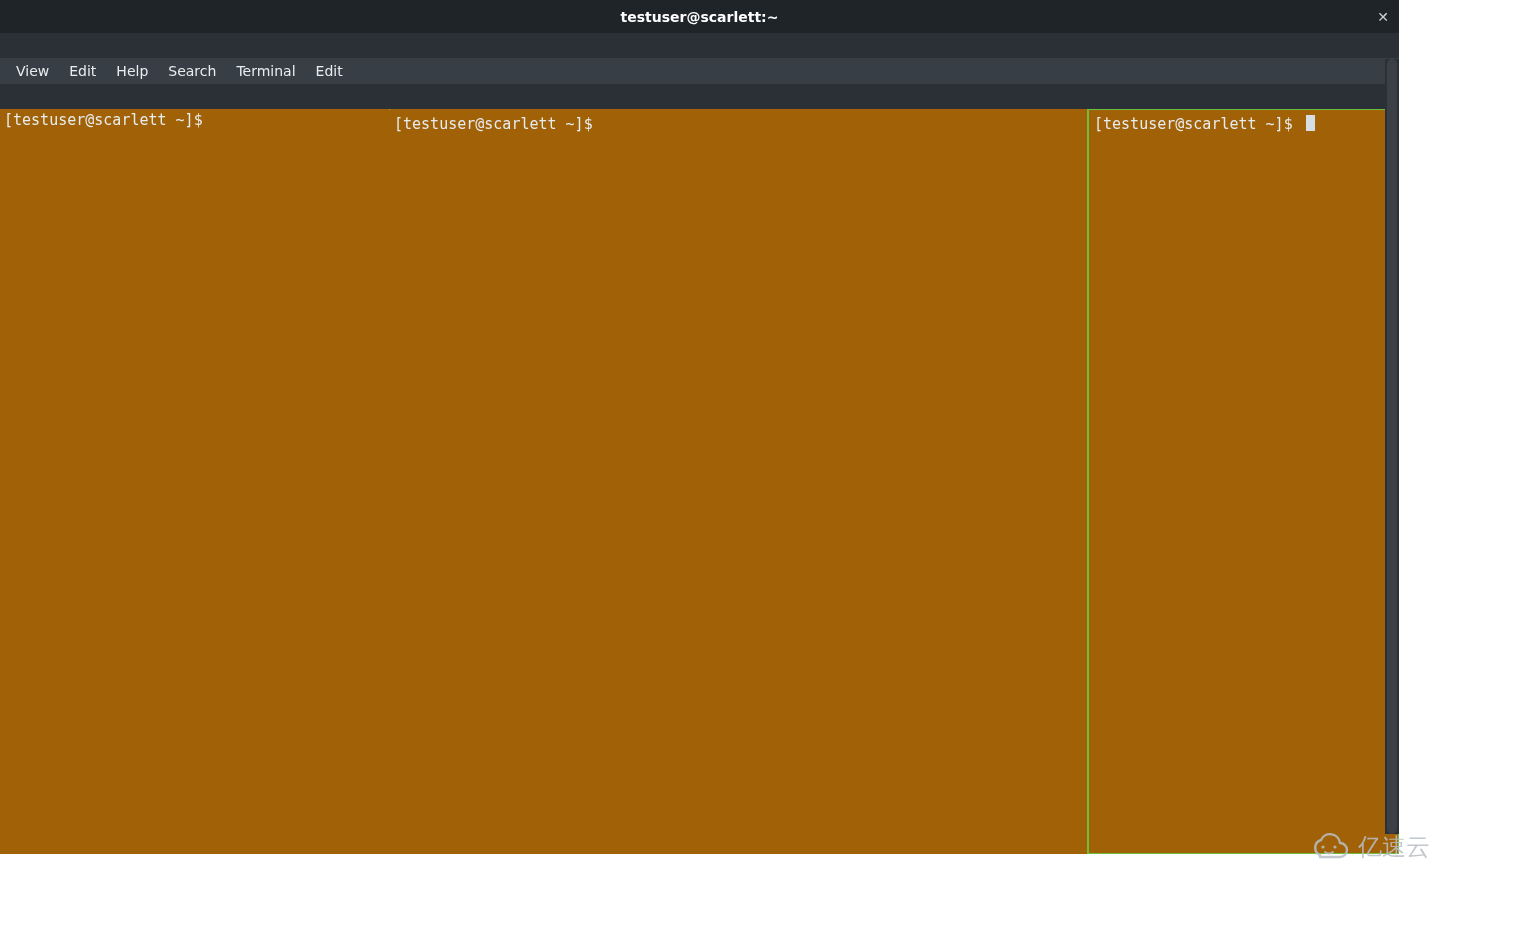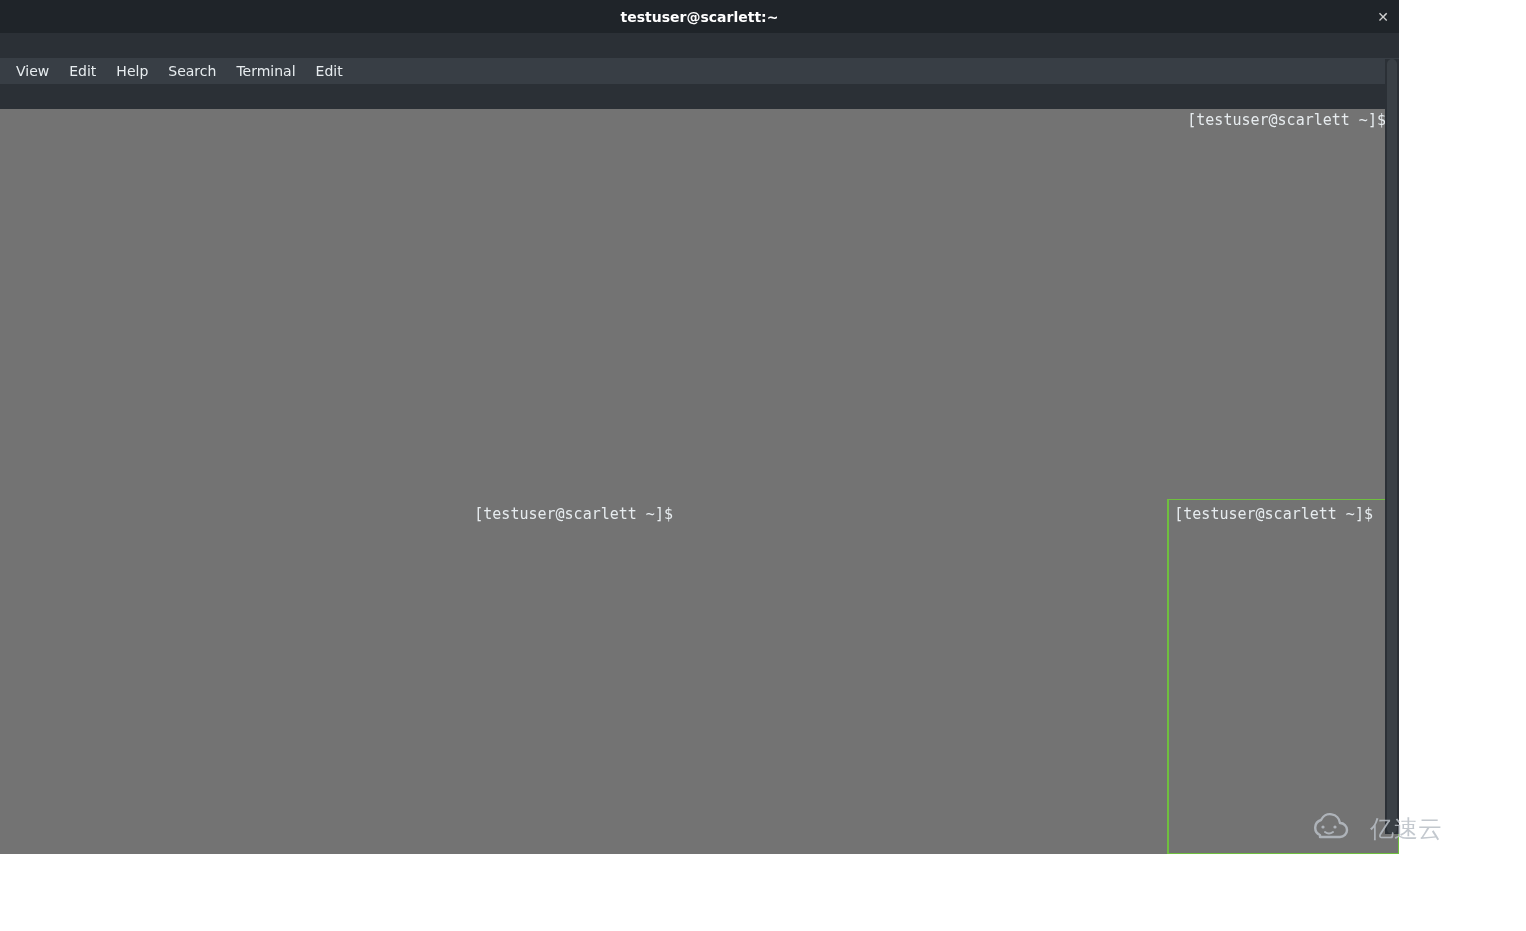--- a/index.html
+++ b/index.html
@@ -56,25 +56,23 @@
     font-size: 14px;
     color: #e7ecef;
   }
   .menubar .item {
     padding: 4px 10px;
     cursor: pointer;
   }
   .term-area {
     flex: 1 1 auto;
     display: flex;
-    flex-direction: column;
-    background: #737373;
+    background: #a16207;
     font-size: 15px;
     line-height: 19px;
-    align-items: flex-end;
   }
   .pane-top {
     flex: 0 0 389px;
     padding: 2px 4px 0 4px;
     box-sizing: border-box;
     overflow: hidden;
   }
   .split-h {
     height: 1px;
     background: #6fbf3f;
@@ -153,22 +151,22 @@
     background: #3a4046;
     border-radius: 6px;
   }
   .watermark {
     position: absolute;
     right: 18px;
     bottom: 68px;
     width: 200px;
     height: 50px;
     display: flex;
-    align-items: flex-start;
-    gap: 18px;
+    align-items: flex-end;
+    gap: 6px;
     color: #b9bfc6;
     font-family: "DejaVu Sans", sans-serif;
     font-size: 24px;
     opacity: 0.85;
     pointer-events: none;
   }
   .watermark svg { flex: 0 0 auto; }
 </style>
 </head>
 <body>

